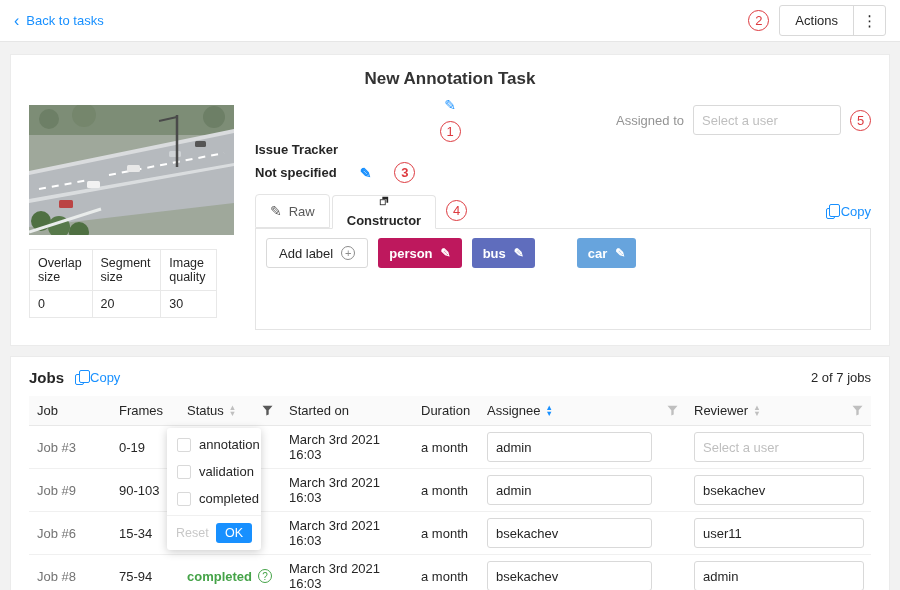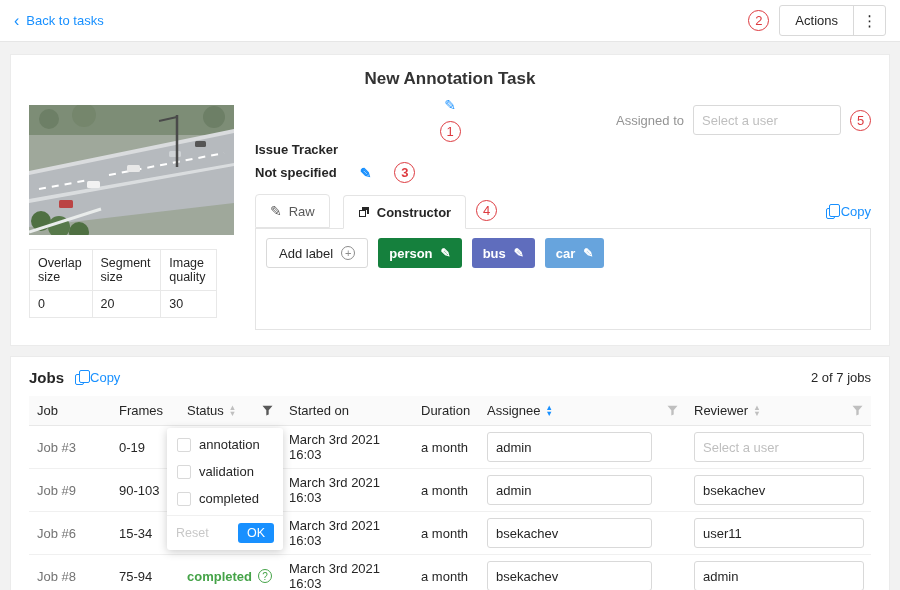--- a/index.html
+++ b/index.html
@@ -41,21 +41,21 @@
     font-size:13px; color:#262626; font-family:"Liberation Sans", sans-serif; outline:none; background:#fff; }
   input.box::placeholder { color:#bfbfbf; }
   .assigned-input { width:148px; }
   .issue-block { margin-top:7px; }
   .issue-title { font-weight:700; }
   .issue-value { margin-top:5px; display:flex; align-items:center; gap:23px;font-weight:bold; }
   
   .tabs-row { margin-top:11px; display:flex; align-items:flex-end; }
   .tab { height:34px; padding:0 14px; display:flex; align-items:center; gap:7px; background:#fff;
     border:1px solid #e4e4e4; border-radius:4px 4px 0 0; cursor:pointer; color:#595959; }
-  .tab + .tab { margin-left:13px; }
+  .tab + .tab { margin-left:2px;flex-direction:column; }
   .tab.active { color:#262626; font-weight:600; border-bottom:1px solid #fff; margin-bottom:-1px; z-index:2; }
   .tab-mark { margin:0 0 7px 10px; }
   .tabs-spacer { flex:1; }
   .copy-link { display:flex; align-items:center; gap:6px; color:#1890ff; cursor:pointer; margin-bottom:9px; }
   .copy-icon { position:relative; width:9px; height:11px; border:1.4px solid #1890ff; border-radius:2px; margin-top:3px; }
   .copy-icon::before { content:""; position:absolute; left:2.5px; top:-5px; width:9px; height:11px;
     border:1.4px solid #1890ff; border-radius:2px; background:#fff; }
   .labels-box { border:1px solid #e4e4e4; min-height:102px; padding:9px 10px; display:flex;
     align-items:flex-start; gap:10px; background:#fff; }
   .add-label-btn { height:30px; border:1px solid #d9d9d9; border-radius:3px; background:#fff;
@@ -79,21 +79,21 @@
     font-size:7.5px; line-height:5.5px; letter-spacing:0; }
   .carets.blue { color:#1890ff; }
   .funnel { margin-left:auto; flex:none; display:inline-flex; }
   .job-link { color:#737373; cursor:pointer; }
   .cell-input { width:165px; }
   .cell-input.wide { width:170px; }
   .status-completed { color:#45a348; font-weight:700; display:inline-flex; align-items:center; gap:6px; }
   .help-icon { width:14px; height:14px; border-radius:50%; border:1px solid #45a348; color:#45a348;
     font-size:10px; font-weight:400; display:inline-flex; align-items:center; justify-content:center; }
   
-  .status-dropdown { position:absolute; left:156px; top:71px; width:116px; background:#fff;
+  .status-dropdown { position:absolute; left:156px; top:71px; width:94px; background:#fff;
     border-radius:3px; box-shadow:0 2px 10px rgba(0,0,0,0.2); z-index:30; padding-top:3px; }
   .filter-item { display:flex; align-items:center; gap:8px; padding:6px 10px; cursor:pointer; }
   .checkbox { width:14px; height:14px; border:1px solid #d9d9d9; border-radius:2px; background:#fff; flex:none; }
   .filter-footer { margin-top:3px; border-top:1px solid #f0f0f0; display:flex; align-items:center;
     justify-content:space-between; padding:7px 9px; }
   .reset-btn { color:#c8c8c8; cursor:default; font-size:12.5px; }
   .ok-btn { background:#1890ff; color:#fff; border:none; border-radius:3px; padding:3px 9px;
     font-size:12.5px; cursor:pointer; font-family:"Liberation Sans", sans-serif; }
 </style>
 </head>
@@ -200,29 +200,29 @@
         <span class="copy-icon"></span>
         <span>Copy</span>
       </div>
     </div>
 
     <div class="labels-box">
       <div class="add-label-btn">
         <span>Add label</span>
         <span class="plus-icon">+</span>
       </div>
-      <div class="chip" style="background: #15803d;">
+      <div class="chip" style="background: #be185d;">
         <span>person</span>
         <span class="edit-icon">✎</span>
       </div>
       <div class="chip" style="background: rgb(95, 109, 189);">
         <span>bus</span>
         <span class="edit-icon">✎</span>
       </div>
-      <div class="chip" style="background: rgb(103, 164, 221);">
+      <div class="chip" style="background: rgb(103, 164, 221); margin-left: 32px;">
         <span>car</span>
         <span class="edit-icon">✎</span>
       </div>
     </div>
   </div>
 </div>
 
 <div class="jobs-card">
   <div class="jobs-header">
     <span class="jobs-title">Jobs</span>

